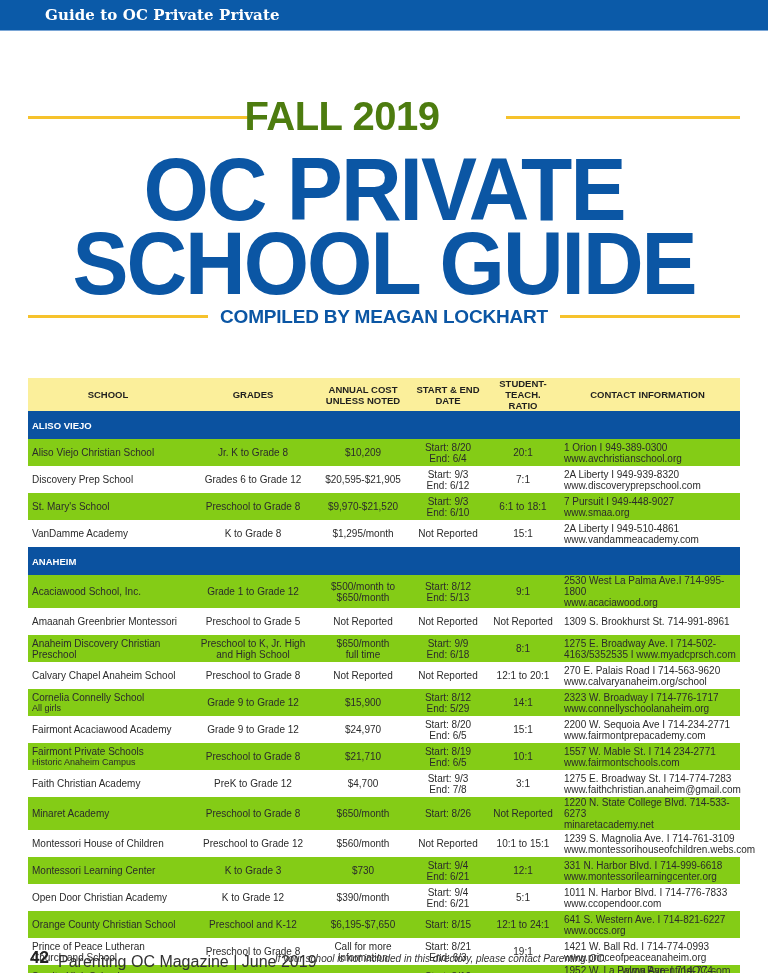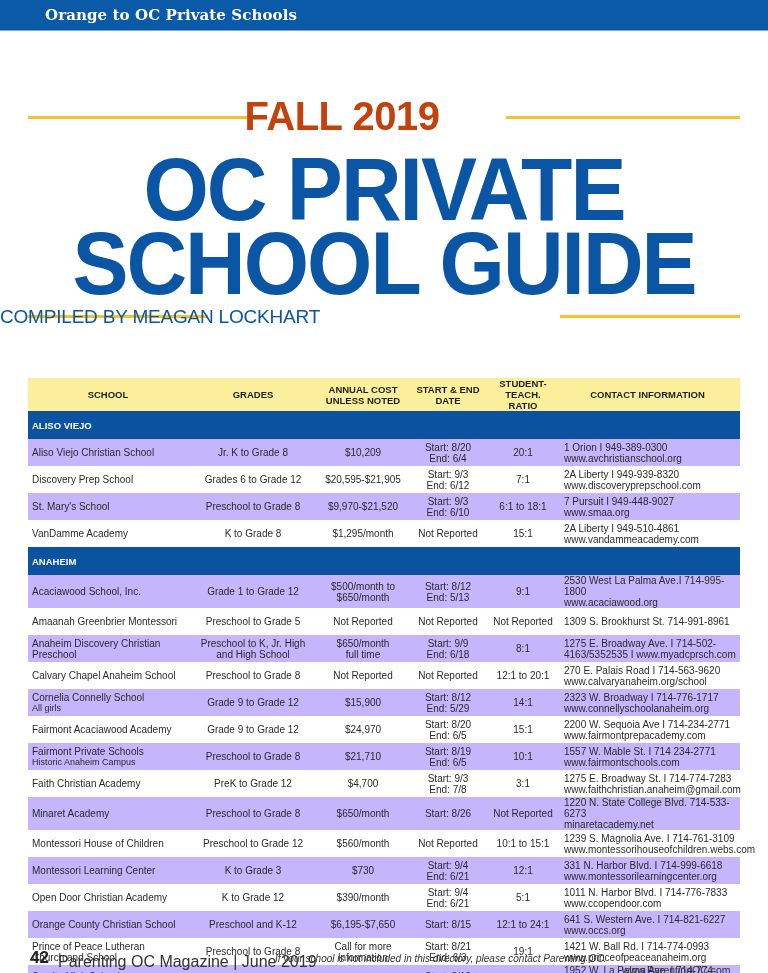--- a/index.html
+++ b/index.html
@@ -13,32 +13,32 @@
   }
   .topbar .title {
     position: absolute; left: 45px; top: 6px;
     font-family: "DejaVu Serif", serif; font-weight: bold; font-size: 15px; color: #ffffff;
     letter-spacing: 0.1px;
   }
   .hero { position: absolute; left: 0; top: 0; width: 768px; }
   .rule { position: absolute; height: 3px; background: #f6c22c; }
   .fall {
     position: absolute; left: 0; width: 684px; top: 93px; text-align: center;
-    font-size: 40px; font-weight: bold; color: #c2410c; letter-spacing: -0.5px; line-height: 46px;
+    font-size: 40px; font-weight: bold; color: #4d7c0f; letter-spacing: -0.5px; line-height: 46px;
   }
   .big {
     position: absolute; left: 0; width: 768px; text-align: center;
     font-size: 84px; font-weight: bold; color: #0b56a4; letter-spacing: -2px; line-height: 84px;
     transform: scaleY(1.05);
   }
   .big.l1 { top: 148px; }
   .big.l2 { top: 222px; }
   .compiled {
-    position: absolute; left: 0; width: 768px; top: 306px; 
-    font-size: 19px; font-weight: normal; color: #0b56a4; letter-spacing: -0.2px;
+    position: absolute; left: 0; width: 768px; top: 306px; text-align: center;
+    font-size: 19px; font-weight: bold; color: #0b56a4; letter-spacing: -0.2px;
   }
   table.guide {
     position: absolute; left: 28px; top: 378px; width: 712px;
     border-collapse: collapse; table-layout: fixed;
     font-size: 10px; color: #2b2b2b;
   }
   table.guide col.c1 { width: 160px; }
   table.guide col.c2 { width: 130px; }
   table.guide col.c3 { width: 90px; }
   table.guide col.c4 { width: 80px; }
@@ -49,21 +49,21 @@
     text-align: center; height: 28px; padding: 0 3px; line-height: 11px;
   }
   thead th.contact { padding-left: 0; }
   tr.region td {
     background: #0b52a0; color: #ffffff; font-weight: bold; font-size: 9.5px;
     height: 28px; padding: 0 4px; text-align: left;
   }
   tr.row td {
     height: 27px; padding: 0 3px; text-align: center; line-height: 11px; vertical-align: middle;
   }
-  tr.row.alt td { background: #c4b5fd; }
+  tr.row.alt td { background: #84cc16; }
   tr.row td.school { text-align: left; padding-left: 4px; }
   tr.row td.contact { text-align: left; padding-left: 6px; }
   .note { display: block; font-size: 9px; }
   .footer {
     position: absolute; left: 0; top: 948px; width: 658px; height: 22px;
   }
   .footer .page {
     position: absolute; left: 30px; top: 0; font-size: 17px; font-weight: bold; color: #222;
   }
   .footer .mag {
@@ -73,21 +73,21 @@
     position: absolute; left: 275px; top: 5px; font-size: 10px; font-style: italic; color: #333;
   }
   .footer .site {
     position: absolute; left: 622px; top: 16px; font-size: 10.5px; color: #333;
   }
 </style>
 </head>
 <body>
 
 <div class="topbar">
-  <span class="title">Orange to OC Private Schools</span>
+  <span class="title">Guide to OC Private Private</span>
 </div>
 
 <div class="hero">
   <div class="rule" style="left:28px; top:116px; width:228px;"></div>
   <div class="rule" style="left:506px; top:116px; width:234px;"></div>
   <div class="fall">FALL 2019</div>
   <div class="big l1">OC PRIVATE</div>
   <div class="big l2">SCHOOL GUIDE</div>
   <div class="rule" style="left:28px; top:315px; width:180px;"></div>
   <div class="rule" style="left:560px; top:315px; width:180px;"></div>

